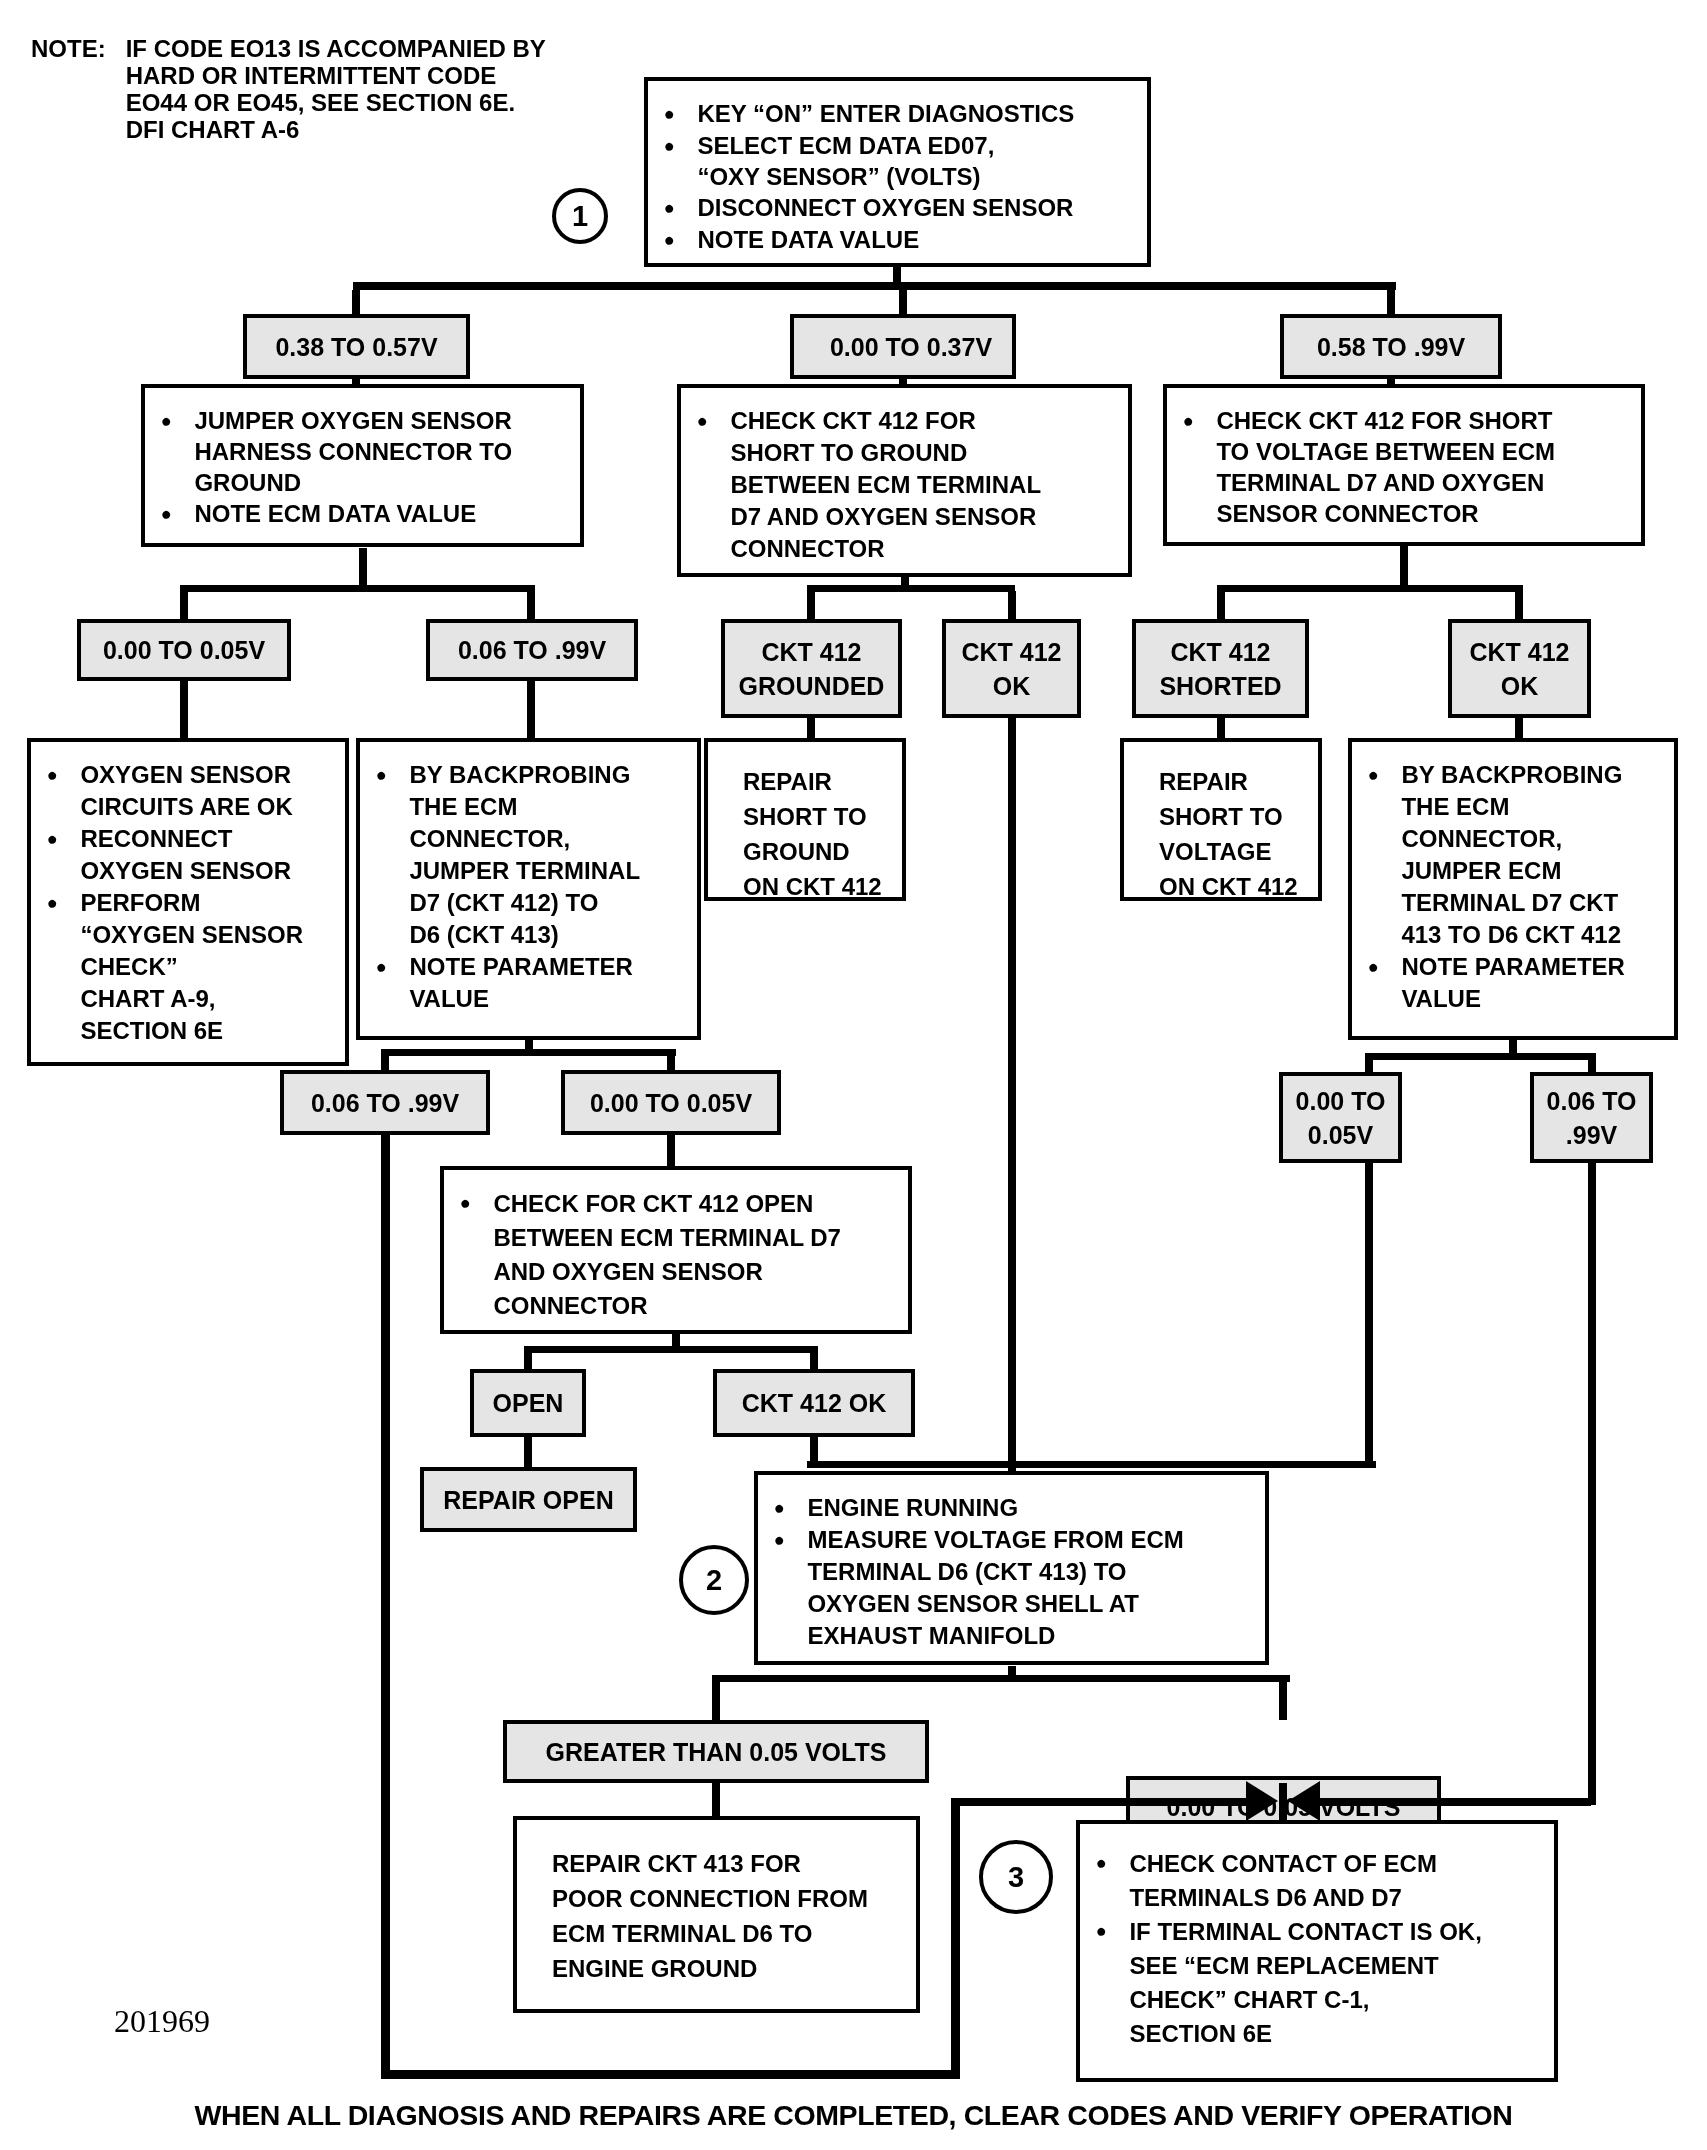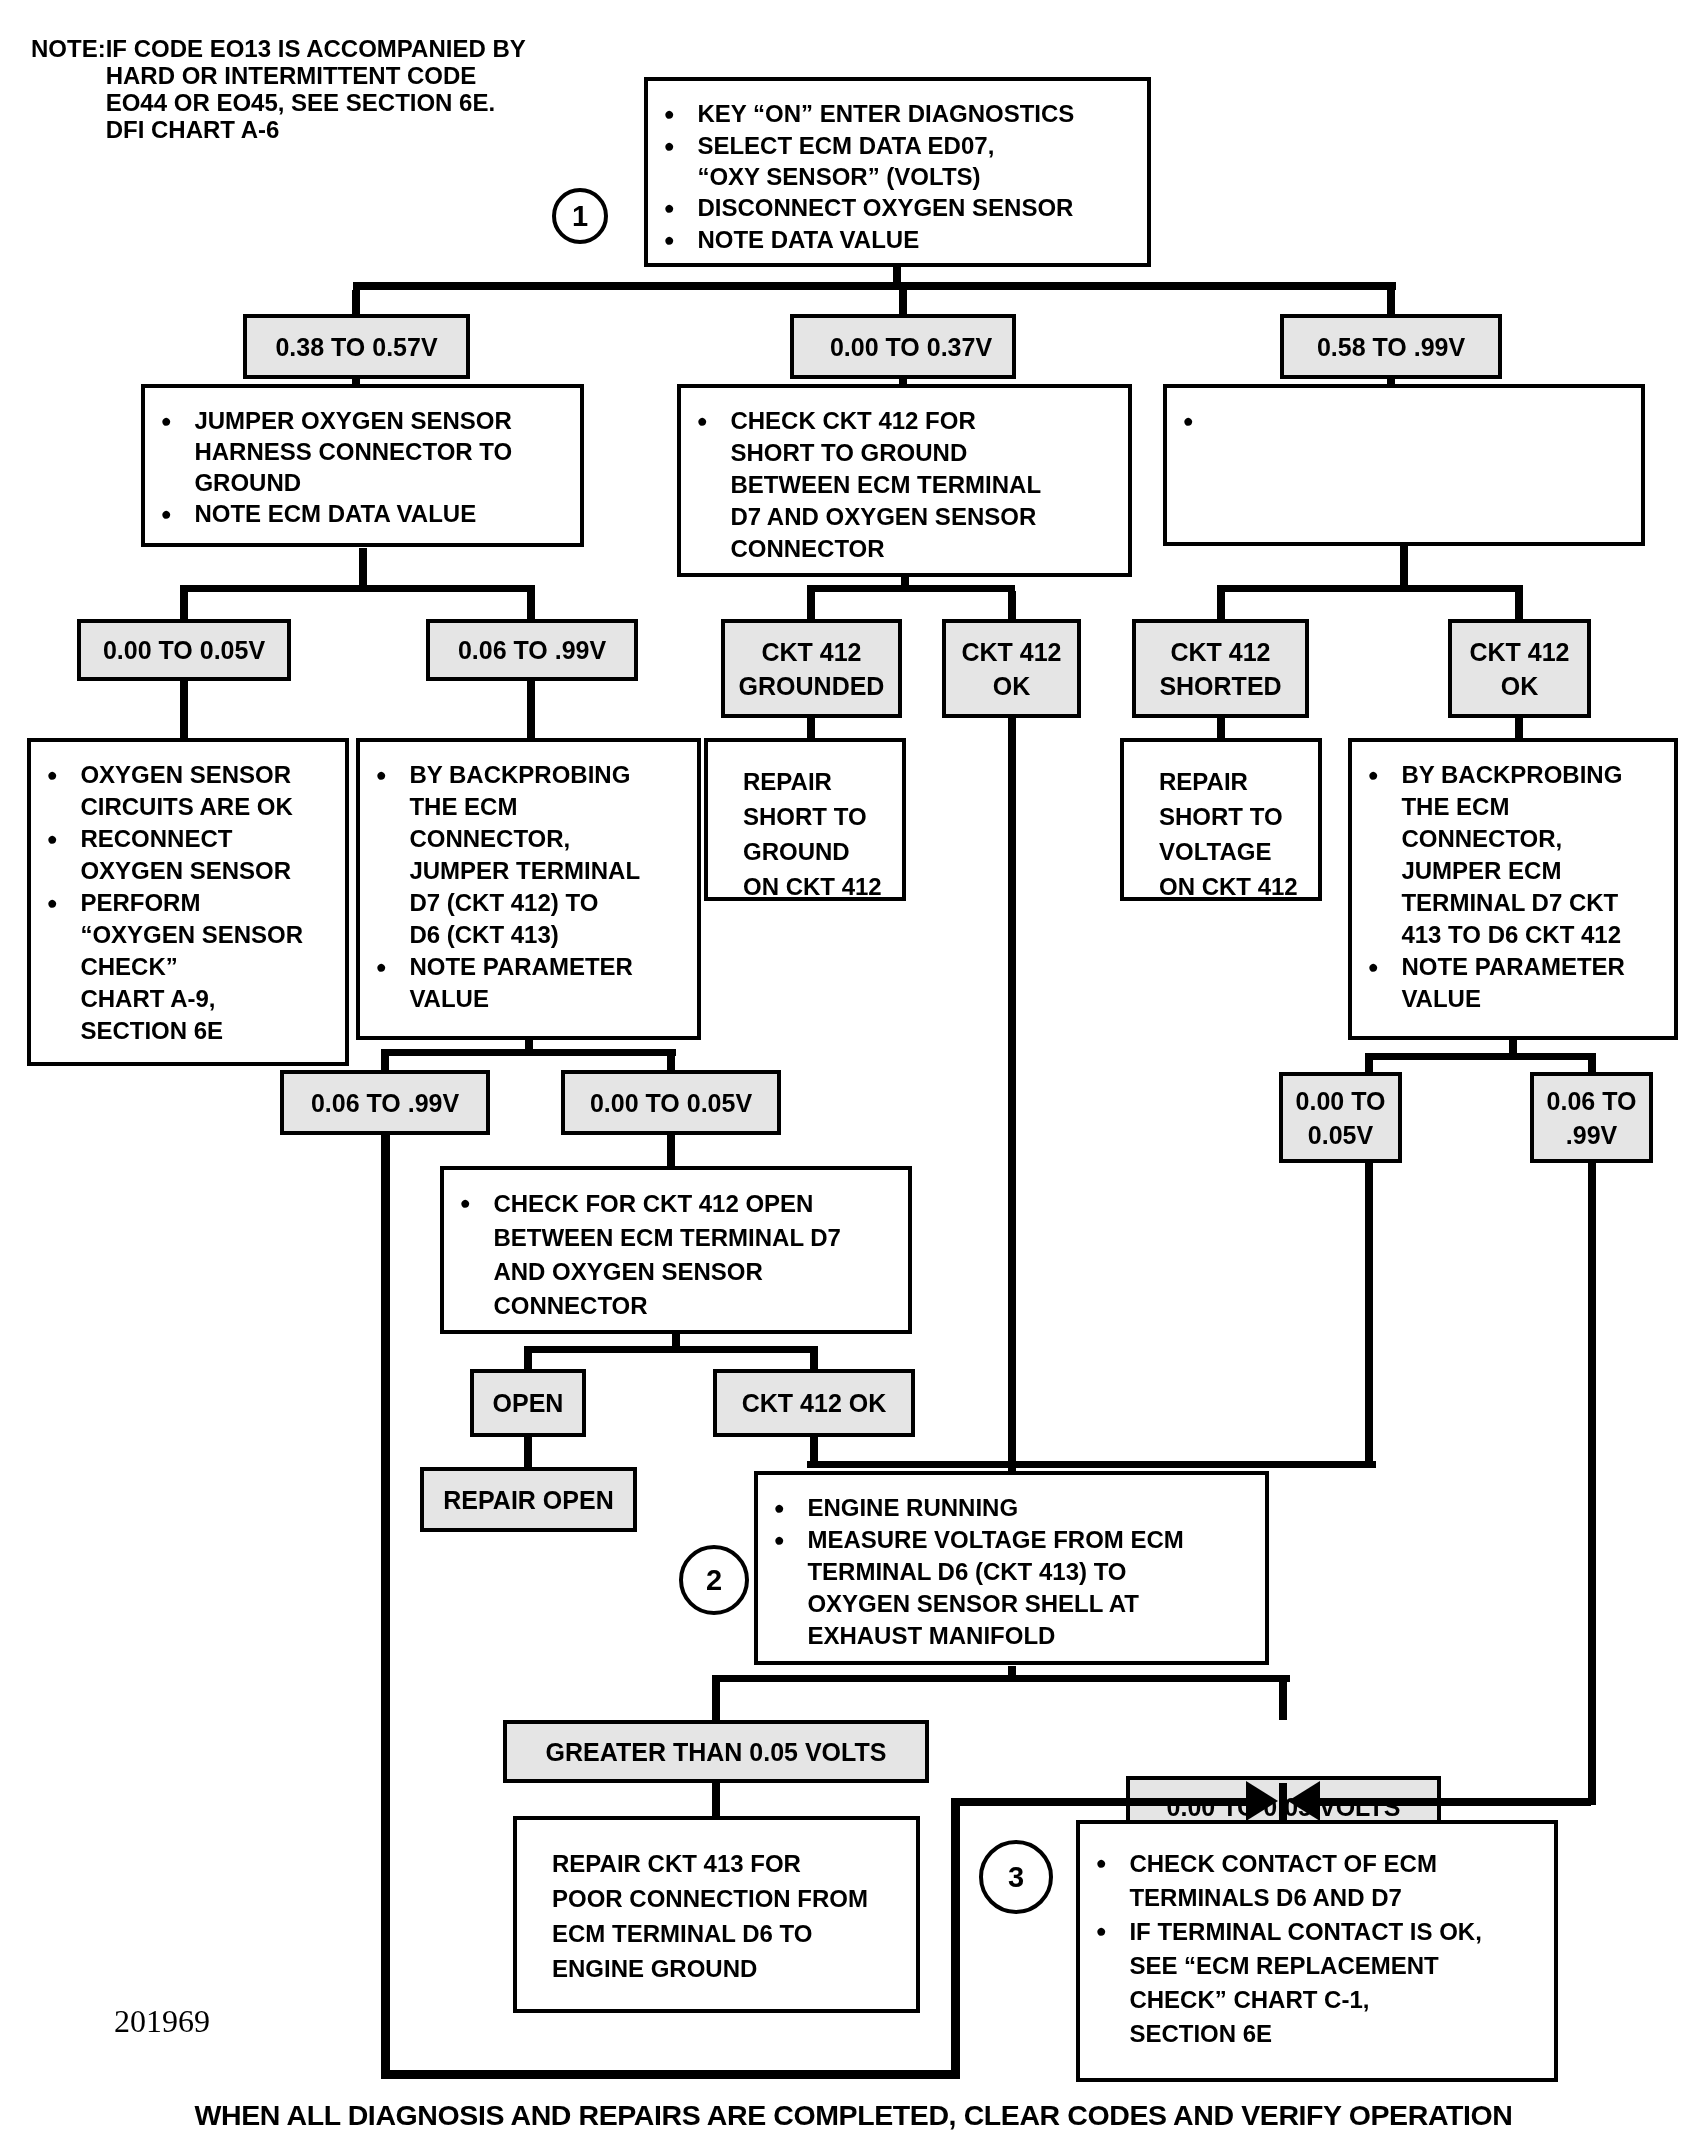--- a/index.html
+++ b/index.html
@@ -13,21 +13,21 @@
   .plain{white-space:pre-line;padding-left:35px;line-height:35px;padding-top:21.6px;}
   .lbl{position:absolute;background:#e5e5e5;border:4.6px solid #000;box-sizing:border-box;
        display:flex;align-items:center;justify-content:center;text-align:center;
        font-size:25px;font-weight:700;line-height:34px;white-space:pre-line;}
   .ln{position:absolute;background:#000;}
   .circ{position:absolute;border:4.6px solid #000;border-radius:50%;background:#fff;
         display:flex;align-items:center;justify-content:center;font-size:29px;font-weight:700;}
   .tri{position:absolute;width:0;height:0;}
   #note{position:absolute;left:31px;top:35px;display:flex;font-size:24px;
         font-weight:700;line-height:27px;}
-  #note .pfx{margin-right:0;}
+  #note .pfx{margin-right:20px;}
   #note .nlines{white-space:pre-line;}
   #docnum{position:absolute;left:114px;top:2003px;font-family:"Liberation Serif",serif;
           font-size:32px;font-weight:400;}
   #footer{position:absolute;left:0;top:2099px;width:1707px;text-align:center;
           font-size:28.5px;font-weight:700;letter-spacing:-0.4px;}
 </style>
 </head>
 <body>
 
 <div id="canvas">
@@ -102,20 +102,24 @@
         <span class="bt">CHECK CKT 412 FOR
 SHORT TO GROUND
 BETWEEN ECM TERMINAL
 D7 AND OXYGEN SENSOR
 CONNECTOR</span>
       </div>
     </div>
   <div class="b" style="left:1163px;top:384px;width:482px;height:162px;line-height:31px;">
       <div class="bi">
         <span class="dot">●</span>
+        <span class="bt">CHECK CKT 412 FOR SHORT
+TO VOLTAGE BETWEEN ECM
+TERMINAL D7 AND OXYGEN
+SENSOR CONNECTOR</span>
       </div>
     </div>
 
   <div class="ln" style="left:359px;top:548px;width:7.7px;height:37px;"></div>
   <div class="ln" style="left:180px;top:585px;width:355px;height:7px;"></div>
   <div class="ln" style="left:180px;top:591px;width:7.7px;height:28px;"></div>
   <div class="ln" style="left:527px;top:591px;width:7.7px;height:28px;"></div>
   <div class="ln" style="left:901px;top:577px;width:7.7px;height:7.7px;"></div>
   <div class="ln" style="left:807px;top:585px;width:208px;height:7px;"></div>
   <div class="ln" style="left:807px;top:591px;width:7.7px;height:28px;"></div>

